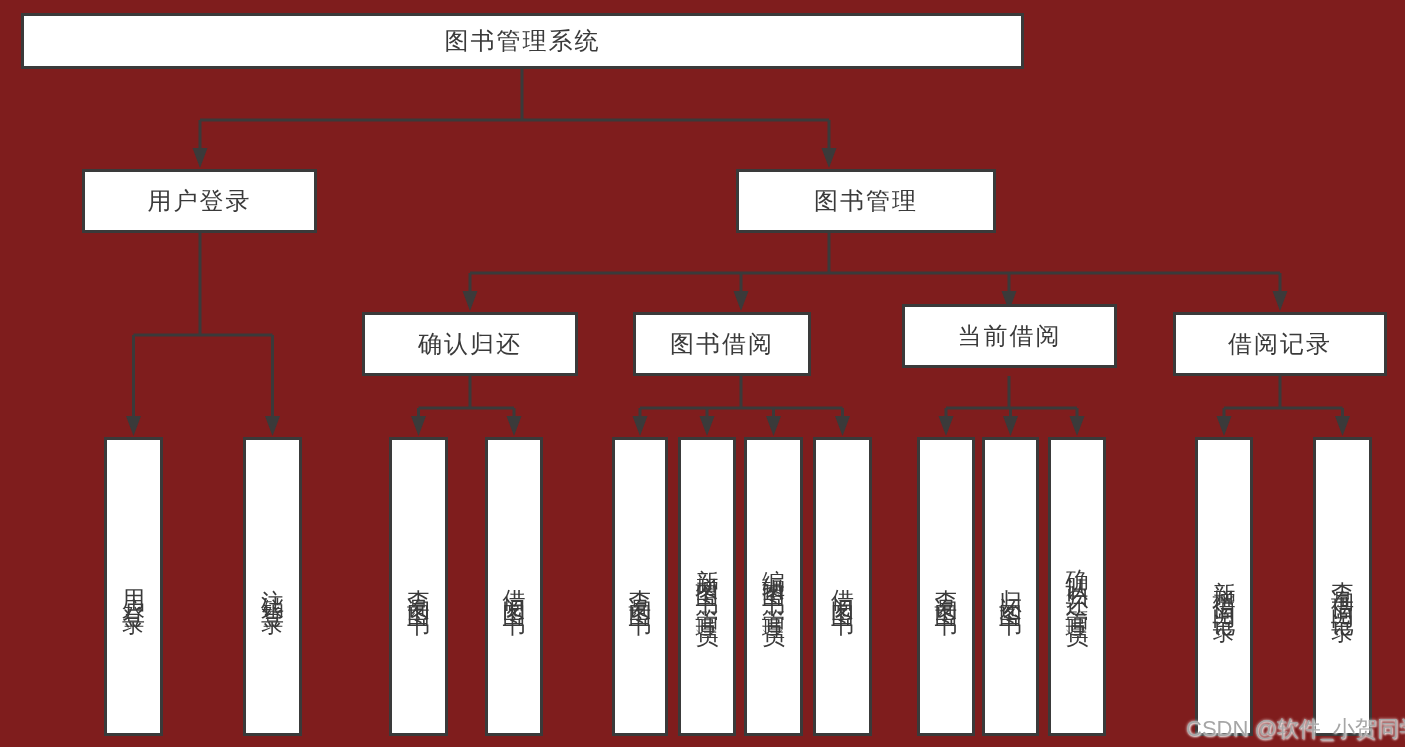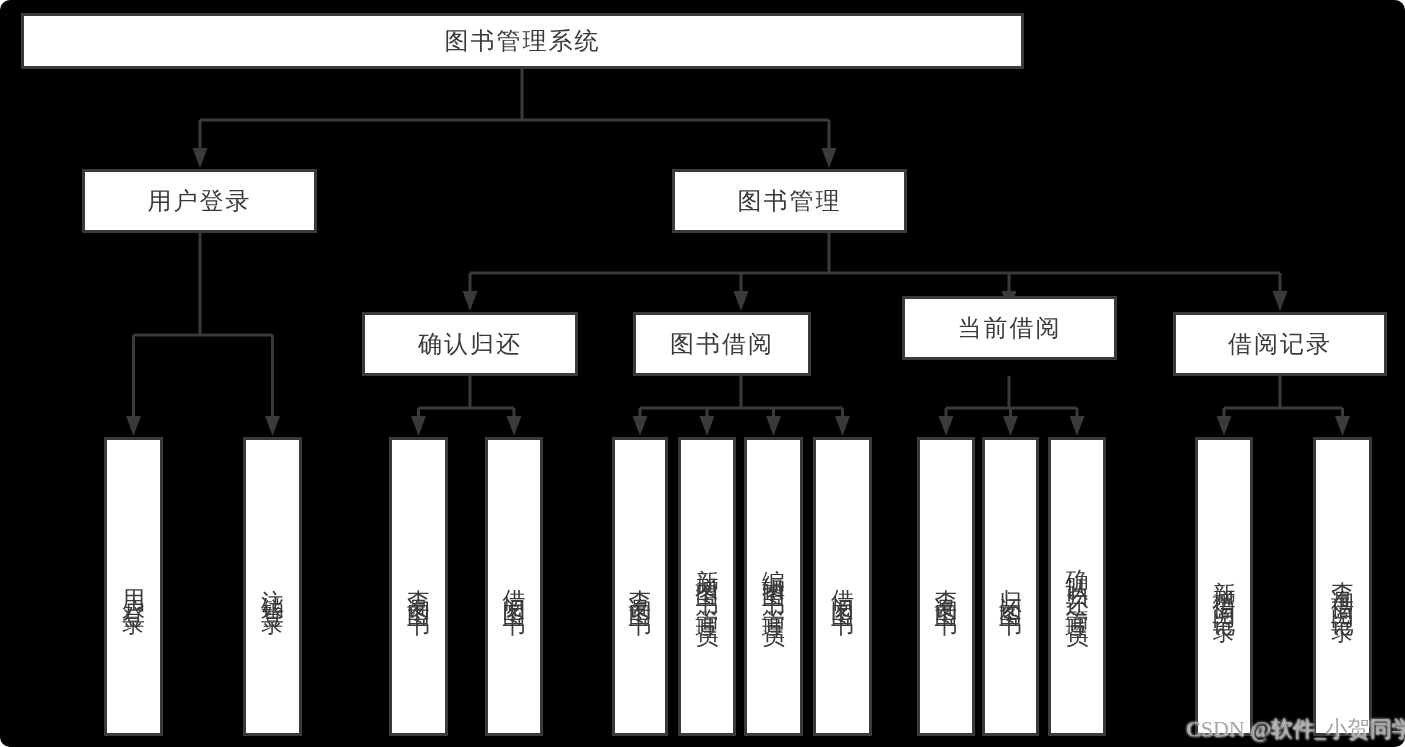--- a/index.html
+++ b/index.html
@@ -1,24 +1,23 @@
 <!DOCTYPE html>
 <html><head>
 <meta charset="utf-8">
 <style>
   * { margin: 0; padding: 0; box-sizing: border-box; }
   html, body { background: #ffffff; }
   .stage {
     position: relative;
     width: 1405px;
     height: 747px;
-    background: #000000;
-    font-family: Liberation Serif, serif;
+    background: #7f1d1d;
+    font-family: Liberation Sans, sans-serif;
     overflow: hidden;
-    border-radius: 10px;
   }
   .connectors {
     position: absolute;
     left: 0; top: 0;
     width: 1405px; height: 747px;
     pointer-events: none;
   }
   .node {
     position: absolute;
     background: #ffffff;
@@ -34,24 +33,24 @@
     text-orientation: mixed;
     font-size: 23px;
     letter-spacing: 8px;
     line-height: 1;
     white-space: nowrap;
     color: #3a3a3a;
   }
   
   .n-root  { left: 21px;   top: 13px;  width: 1003px; height: 56px; }
   .n-login { left: 82px;   top: 169px; width: 235px;  height: 64px; }
-  .n-mgmt  { left: 672px;  top: 169px; width: 235px;  height: 64px; }
+  .n-mgmt  { left: 736px;  top: 169px; width: 260px;  height: 64px; }
   .n-newb  { left: 362px;  top: 312px; width: 216px;  height: 64px; }
   .n-borr  { left: 633px;  top: 312px; width: 178px;  height: 64px; }
-  .n-curr  { left: 902px;  top: 296px; width: 215px;  height: 64px; }
+  .n-curr  { left: 902px;  top: 304px; width: 215px;  height: 64px; }
   .n-recs  { left: 1173px; top: 312px; width: 214px;  height: 64px; }
   
   .leaf { top: 437px; height: 299px; }
   .l-1  { left: 104px;  width: 59px; }
   .l-2  { left: 243px;  width: 59px; }
   .l-3  { left: 389px;  width: 59px; }
   .l-4  { left: 485px;  width: 58px; }
   .l-5  { left: 612px;  width: 56px; }
   .l-6  { left: 678px;  width: 58px; }
   .l-7  { left: 744px;  width: 59px; }

